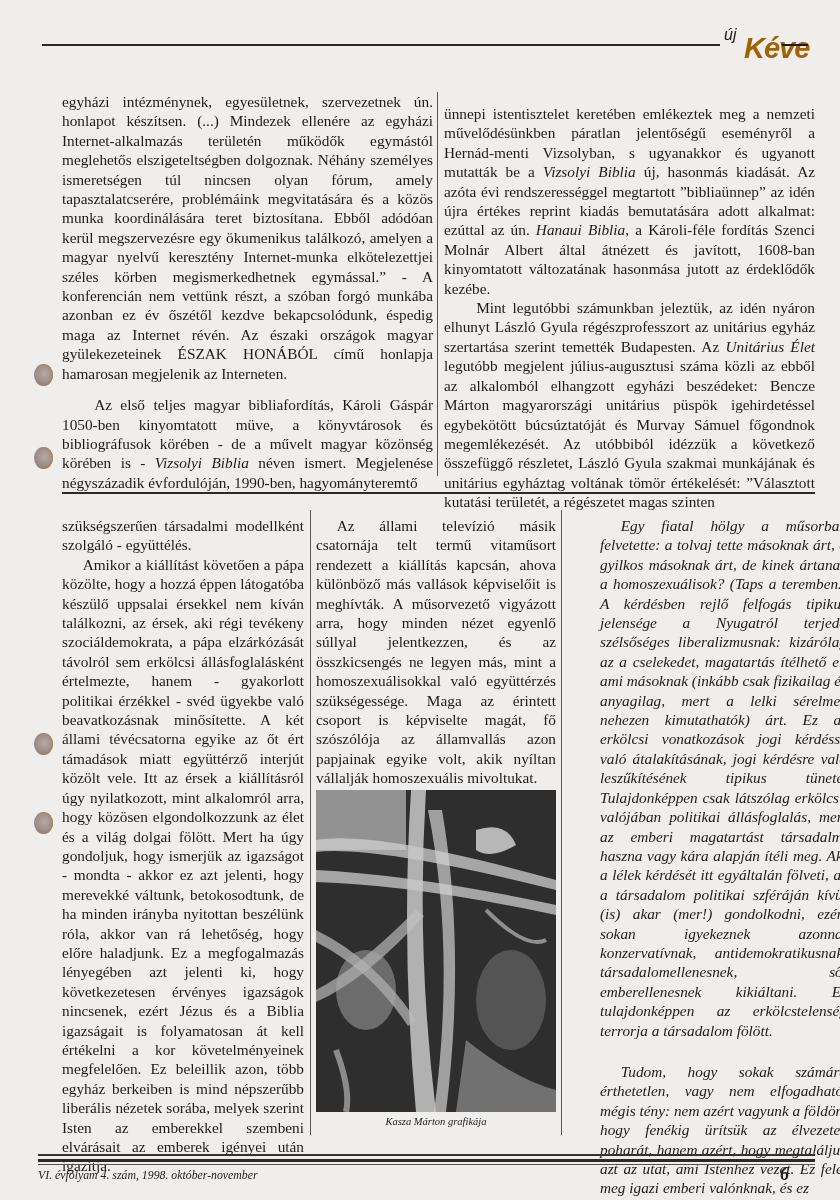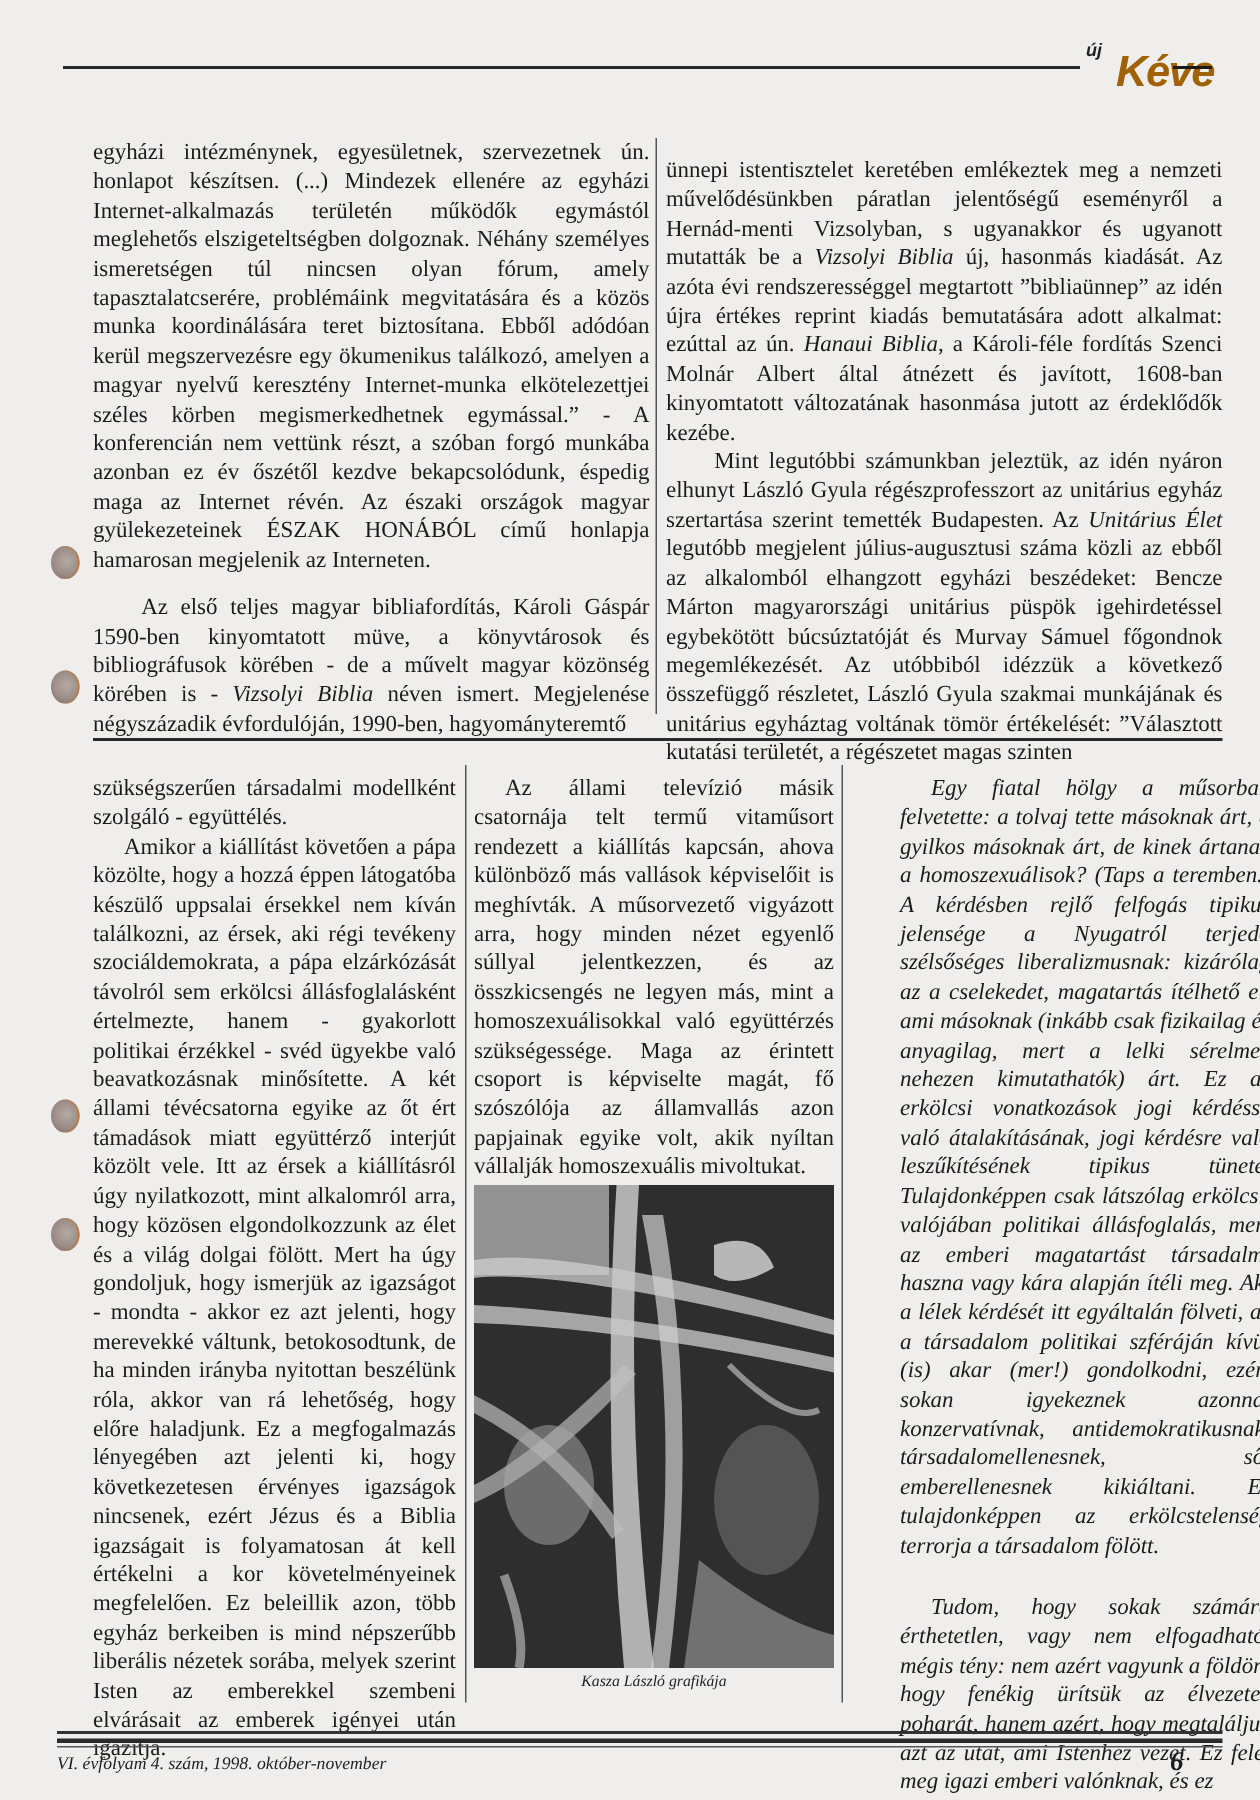--- a/index.html
+++ b/index.html
@@ -10,21 +10,21 @@
     color: #1c1b1a;
   }
   .page { position: absolute; inset: 0; }
   .header-rule {
     position: absolute; left: 42px; top: 44px; width: 678px; height: 2px; background: #2a2a2a;
   }
   .logo {
     position: absolute; left: 722px; top: 24px; width: 90px; height: 46px;
   }
   .logo .uj {
-    position: absolute; left: 2px; top: 2px; font-style: italic; font-size: 12px; font-weight: bold;
+    position: absolute; left: 2px; top: 2px; font-style: italic; font-size: 16px; font-weight: normal;
     font-family: "Liberation Sans", sans-serif; color: #222;
   }
   .logo .keve {
     position: absolute; left: 22px; top: 8px; font-style: italic; font-weight: bold; font-size: 29px;
     font-family: "Liberation Sans", sans-serif; color: #a16207; letter-spacing: -1px;
   }
   .logo .keve-bar {
     position: absolute; left: 60px; top: 20px; width: 26px; height: 2px; background: #1a1a1a;
   }
   .col {
@@ -87,21 +87,21 @@
     <span class="keve-bar"></span>
   </div>
 
   <div class="punch-hole h1"></div>
   <div class="punch-hole h2"></div>
   <div class="punch-hole h3"></div>
   <div class="punch-hole h4"></div>
 
   <div class="col top-left">
     <p>egyházi intézménynek, egyesületnek, szervezetnek ún. honlapot készítsen. (...) Mindezek ellenére az egyházi Internet-alkalmazás területén működők egymástól meglehetős elszigeteltségben dolgoznak. Néhány személyes ismeretségen túl nincsen olyan fórum, amely tapasztalatcserére, problémáink megvitatására és a közös munka koordinálására teret biztosítana. Ebből adódóan kerül megszervezésre egy ökumenikus találkozó, amelyen a magyar nyelvű keresztény Internet-munka elkötelezettjei széles körben megismerkedhetnek egymással.” - A konferencián nem vettünk részt, a szóban forgó munkába azonban ez év őszétől kezdve bekapcsolódunk, éspedig maga az Internet révén. Az északi országok magyar gyülekezeteinek ÉSZAK HONÁBÓL című honlapja hamarosan megjelenik az Interneten.</p>
-    <p class="indent gap"><span>Az első teljes magyar bibliafordítás, Károli Gáspár 1590-ben kinyomtatott müve, a könyvtárosok és bibliográfusok körében - de a művelt magyar közönség körében is - </span><em>Vizsolyi Biblia</em><span> néven ismert. Megjelenése négyszázadik évfordulóján, 1990-ben, hagyományteremtő</span></p>
+    <p class="indent gap"><span>Az első teljes magyar bibliafordítás, Károli Gáspár 1050-ben kinyomtatott müve, a könyvtárosok és bibliográfusok körében - de a művelt magyar közönség körében is - </span><em>Vizsolyi Biblia</em><span> néven ismert. Megjelenése négyszázadik évfordulóján, 1990-ben, hagyományteremtő</span></p>
   </div>
 
   <div class="top-divider"></div>
 
   <div class="col top-right">
     <p><span>ünnepi istentisztelet keretében emlékeztek meg a nemzeti művelődésünkben páratlan jelentőségű eseményről a Hernád-menti Vizsolyban, s ugyanakkor és ugyanott mutatták be a </span><em>Vizsolyi Biblia</em><span> új, hasonmás kiadását. Az azóta évi rendszerességgel megtartott ”bibliaünnep” az idén újra értékes reprint kiadás bemutatására adott alkalmat: ezúttal az ún. </span><em>Hanaui Biblia</em><span>, a Károli-féle fordítás Szenci Molnár Albert által átnézett és javított, 1608-ban kinyomtatott változatának hasonmása jutott az érdeklődők kezébe.</span></p>
     <p class="indent"><span>Mint legutóbbi számunkban jeleztük, az idén nyáron elhunyt László Gyula régészprofesszort az unitárius egyház szertartása szerint temették Budapesten. Az </span><em>Unitárius Élet</em><span> legutóbb megjelent július-augusztusi száma közli az ebből az alkalomból elhangzott egyházi beszédeket: Bencze Márton magyarországi unitárius püspök igehirdetéssel egybekötött búcsúztatóját és Murvay Sámuel főgondnok megemlékezését. Az utóbbiból idézzük a következő összefüggő részletet, László Gyula szakmai munkájának és unitárius egyháztag voltának tömör értékelését: ”Választott kutatási területét, a régészetet magas szinten</span></p>
   </div>
 
   <div class="mid-rule"></div>
@@ -128,21 +128,21 @@
       <path d="M0 140 Q60 170 100 230 L92 236 Q55 180 0 152 Z" fill="#bcbcbc" opacity="0.7"></path>
       <path d="M0 200 Q40 180 100 120 L108 126 Q50 190 0 212 Z" fill="#c2c2c2" opacity="0.65"></path>
       <path d="M160 40 Q190 30 200 55 Q175 70 160 60 Z" fill="#d9d9d9" opacity="0.8"></path>
       <ellipse cx="50" cy="200" rx="30" ry="40" fill="#a9a9a9" opacity="0.5"></ellipse>
       <ellipse cx="195" cy="210" rx="35" ry="50" fill="#7a7a7a" opacity="0.5"></ellipse>
       <path d="M150 250 Q200 290 240 300 L240 322 L140 322 Z" fill="#9e9e9e" opacity="0.6"></path>
       <path d="M170 120 Q210 160 230 150" stroke="#d0d0d0" stroke-width="4" fill="none" opacity="0.6"></path>
       <path d="M20 260 Q35 300 30 322" stroke="#c9c9c9" stroke-width="6" fill="none" opacity="0.6"></path>
     </svg>
   </div>
-  <div class="caption">Kasza László grafikája</div>
+  <div class="caption">Kasza Márton grafikája</div>
 
   <div class="vdiv2"></div>
 
   <div class="b-col b3">
     <p class="indent">Egy fiatal hölgy a műsorban felvetette: a tolvaj tette másoknak árt, a gyilkos másoknak árt, de kinek ártanak a homoszexuálisok? (Taps a teremben.) A kérdésben rejlő felfogás tipikus jelensége a Nyugatról terjedő szélsőséges liberalizmusnak: kizárólag az a cselekedet, magatartás ítélhető el, ami másoknak (inkább csak fizikailag és anyagilag, mert a lelki sérelmek nehezen kimutathatók) árt. Ez az erkölcsi vonatkozások jogi kérdéssé való átalakításának, jogi kérdésre való leszűkítésének tipikus tünete. Tulajdonképpen csak látszólag erkölcsi, valójában politikai állásfoglalás, mert az emberi magatartást társadalmi haszna vagy kára alapján ítéli meg. Aki a lélek kérdését itt egyáltalán fölveti, az a társadalom politikai szféráján kívül (is) akar (mer!) gondolkodni, ezért sokan igyekeznek azonnal konzervatívnak, antidemokratikusnak, társadalomellenesnek, sőt emberellenesnek kikiáltani. Ez tulajdonképpen az erkölcstelenség terrorja a társadalom fölött.</p>
     <p class="indent gap">Tudom, hogy sokak számára érthetetlen, vagy nem elfogadható, mégis tény: nem azért vagyunk a földön, hogy fenékig ürítsük az élvezetek poharát, hanem azért, hogy megtaláljuk azt az utat, ami Istenhez vezet. Ez felel meg igazi emberi valónknak, és ez</p>
   </div>
 
   <div class="footer-rule-1"></div>
   <div class="footer-rule-2"></div>

